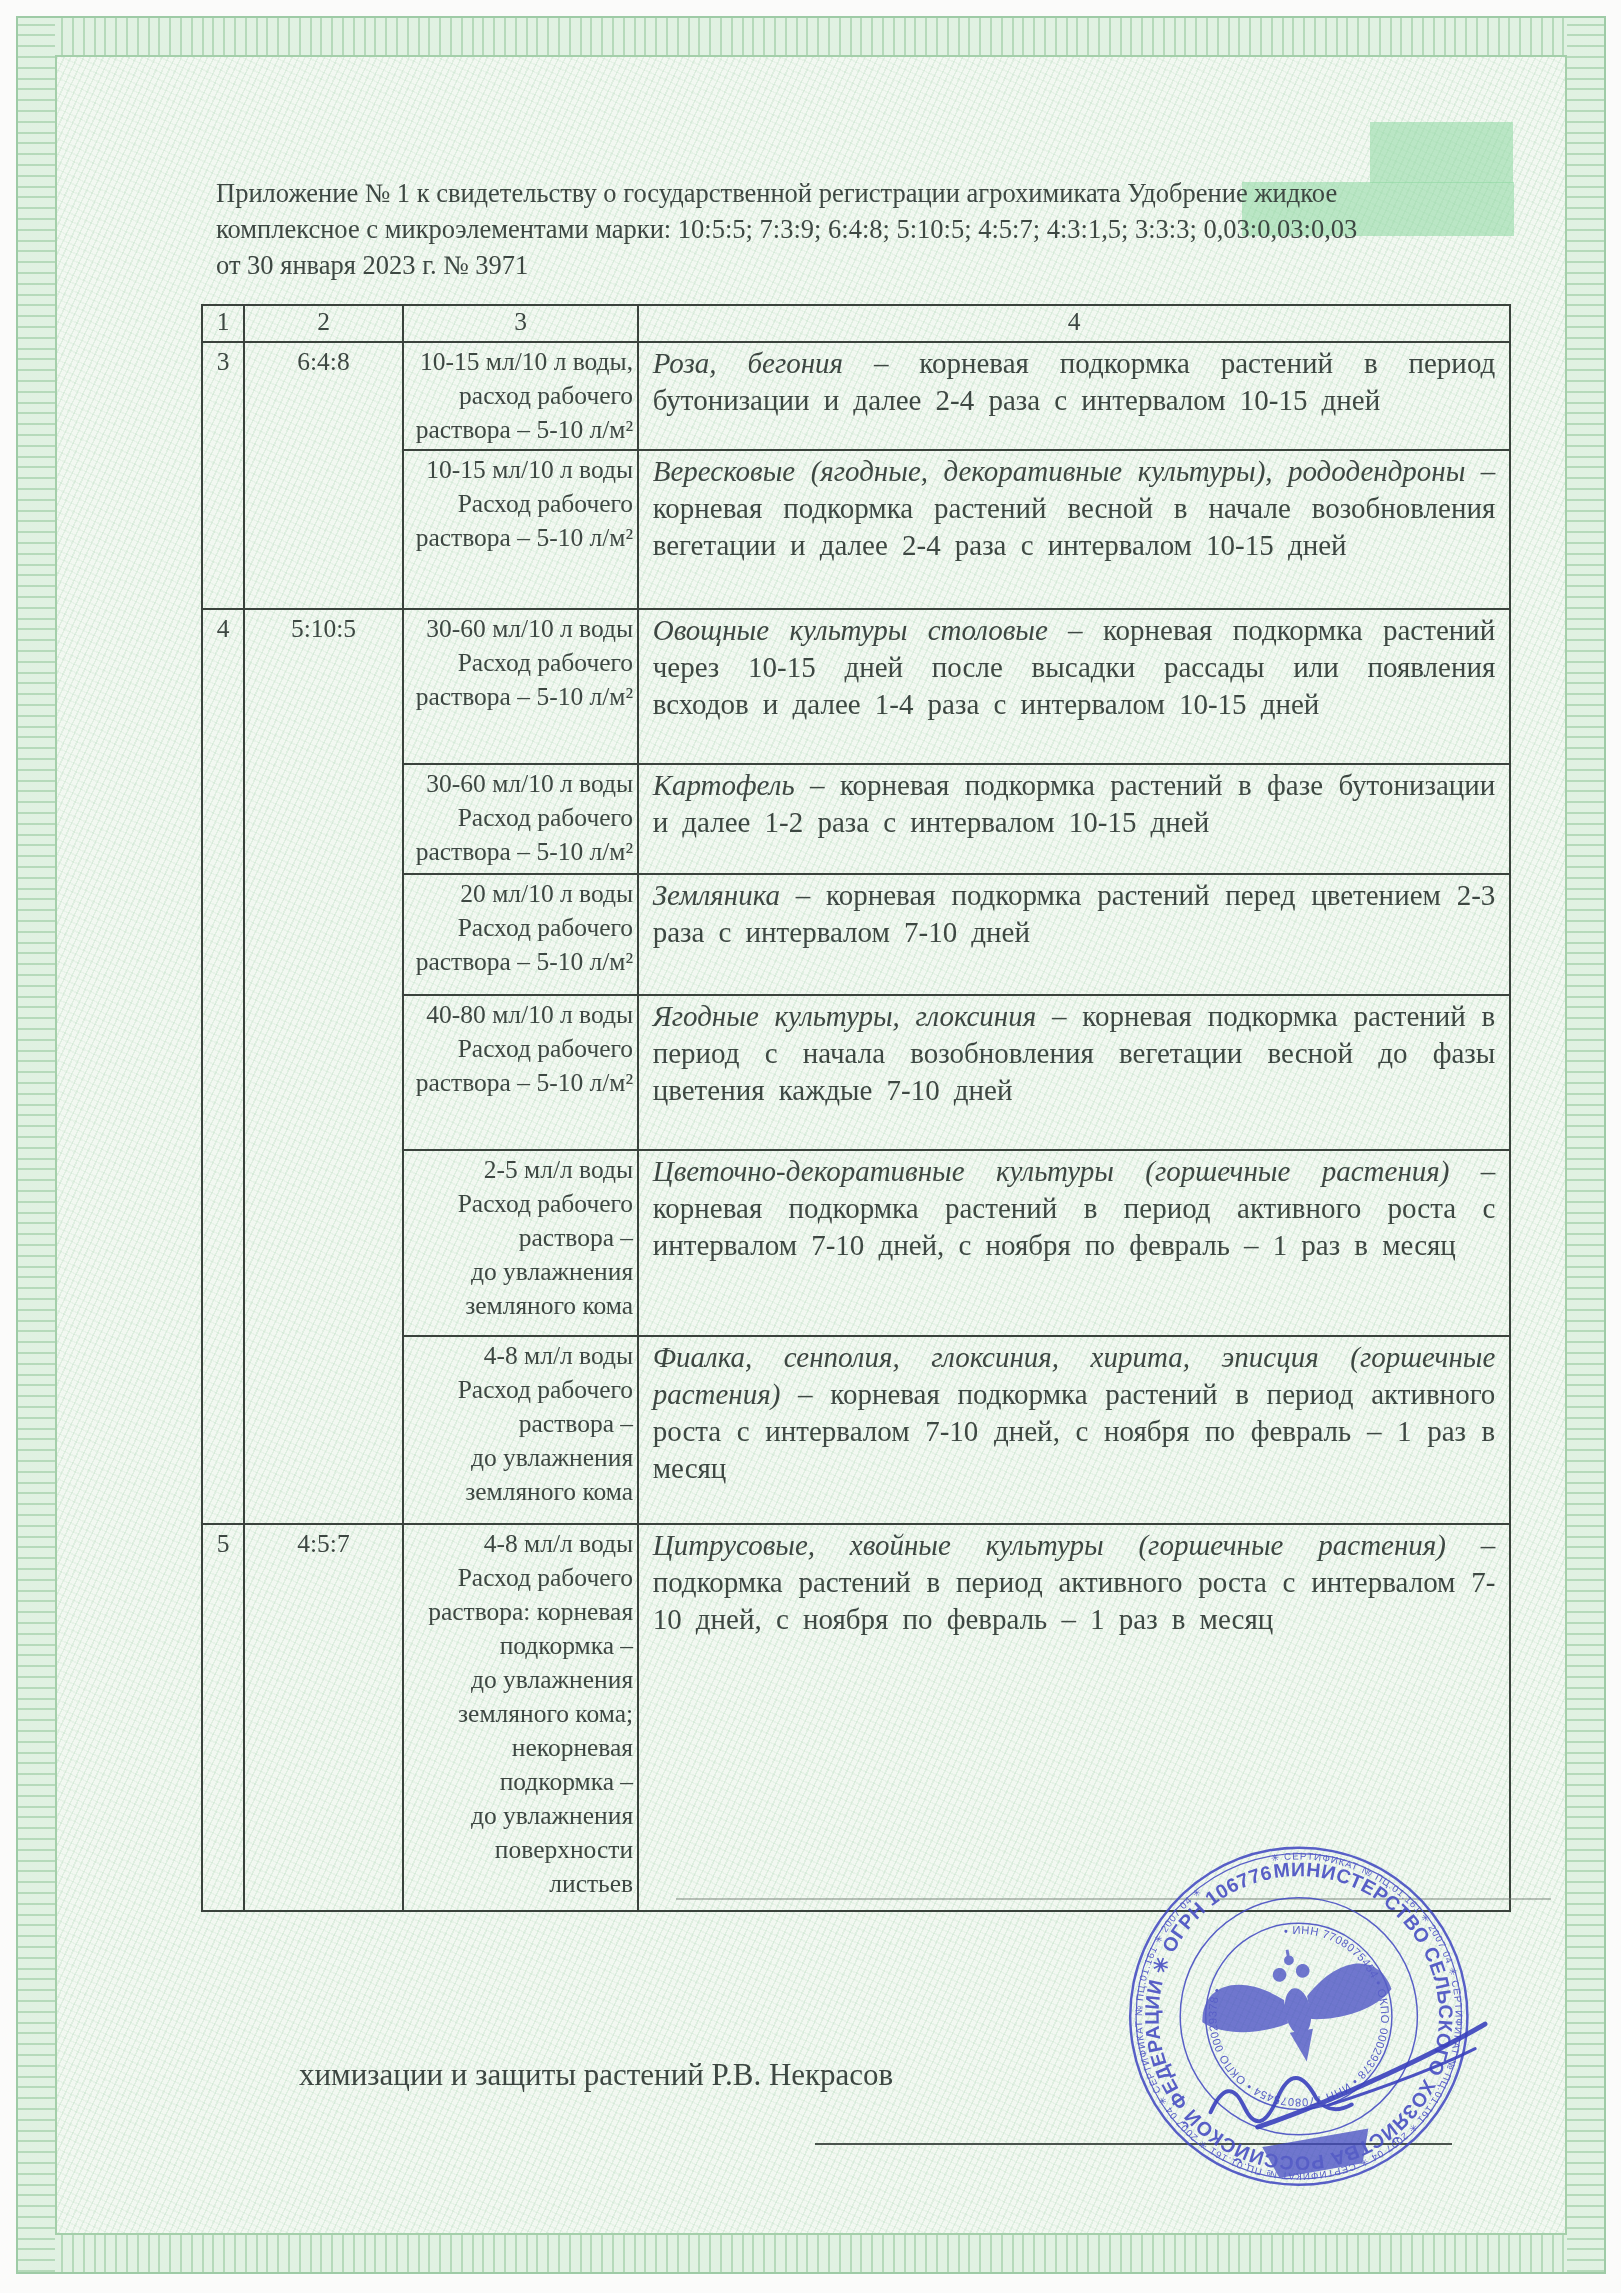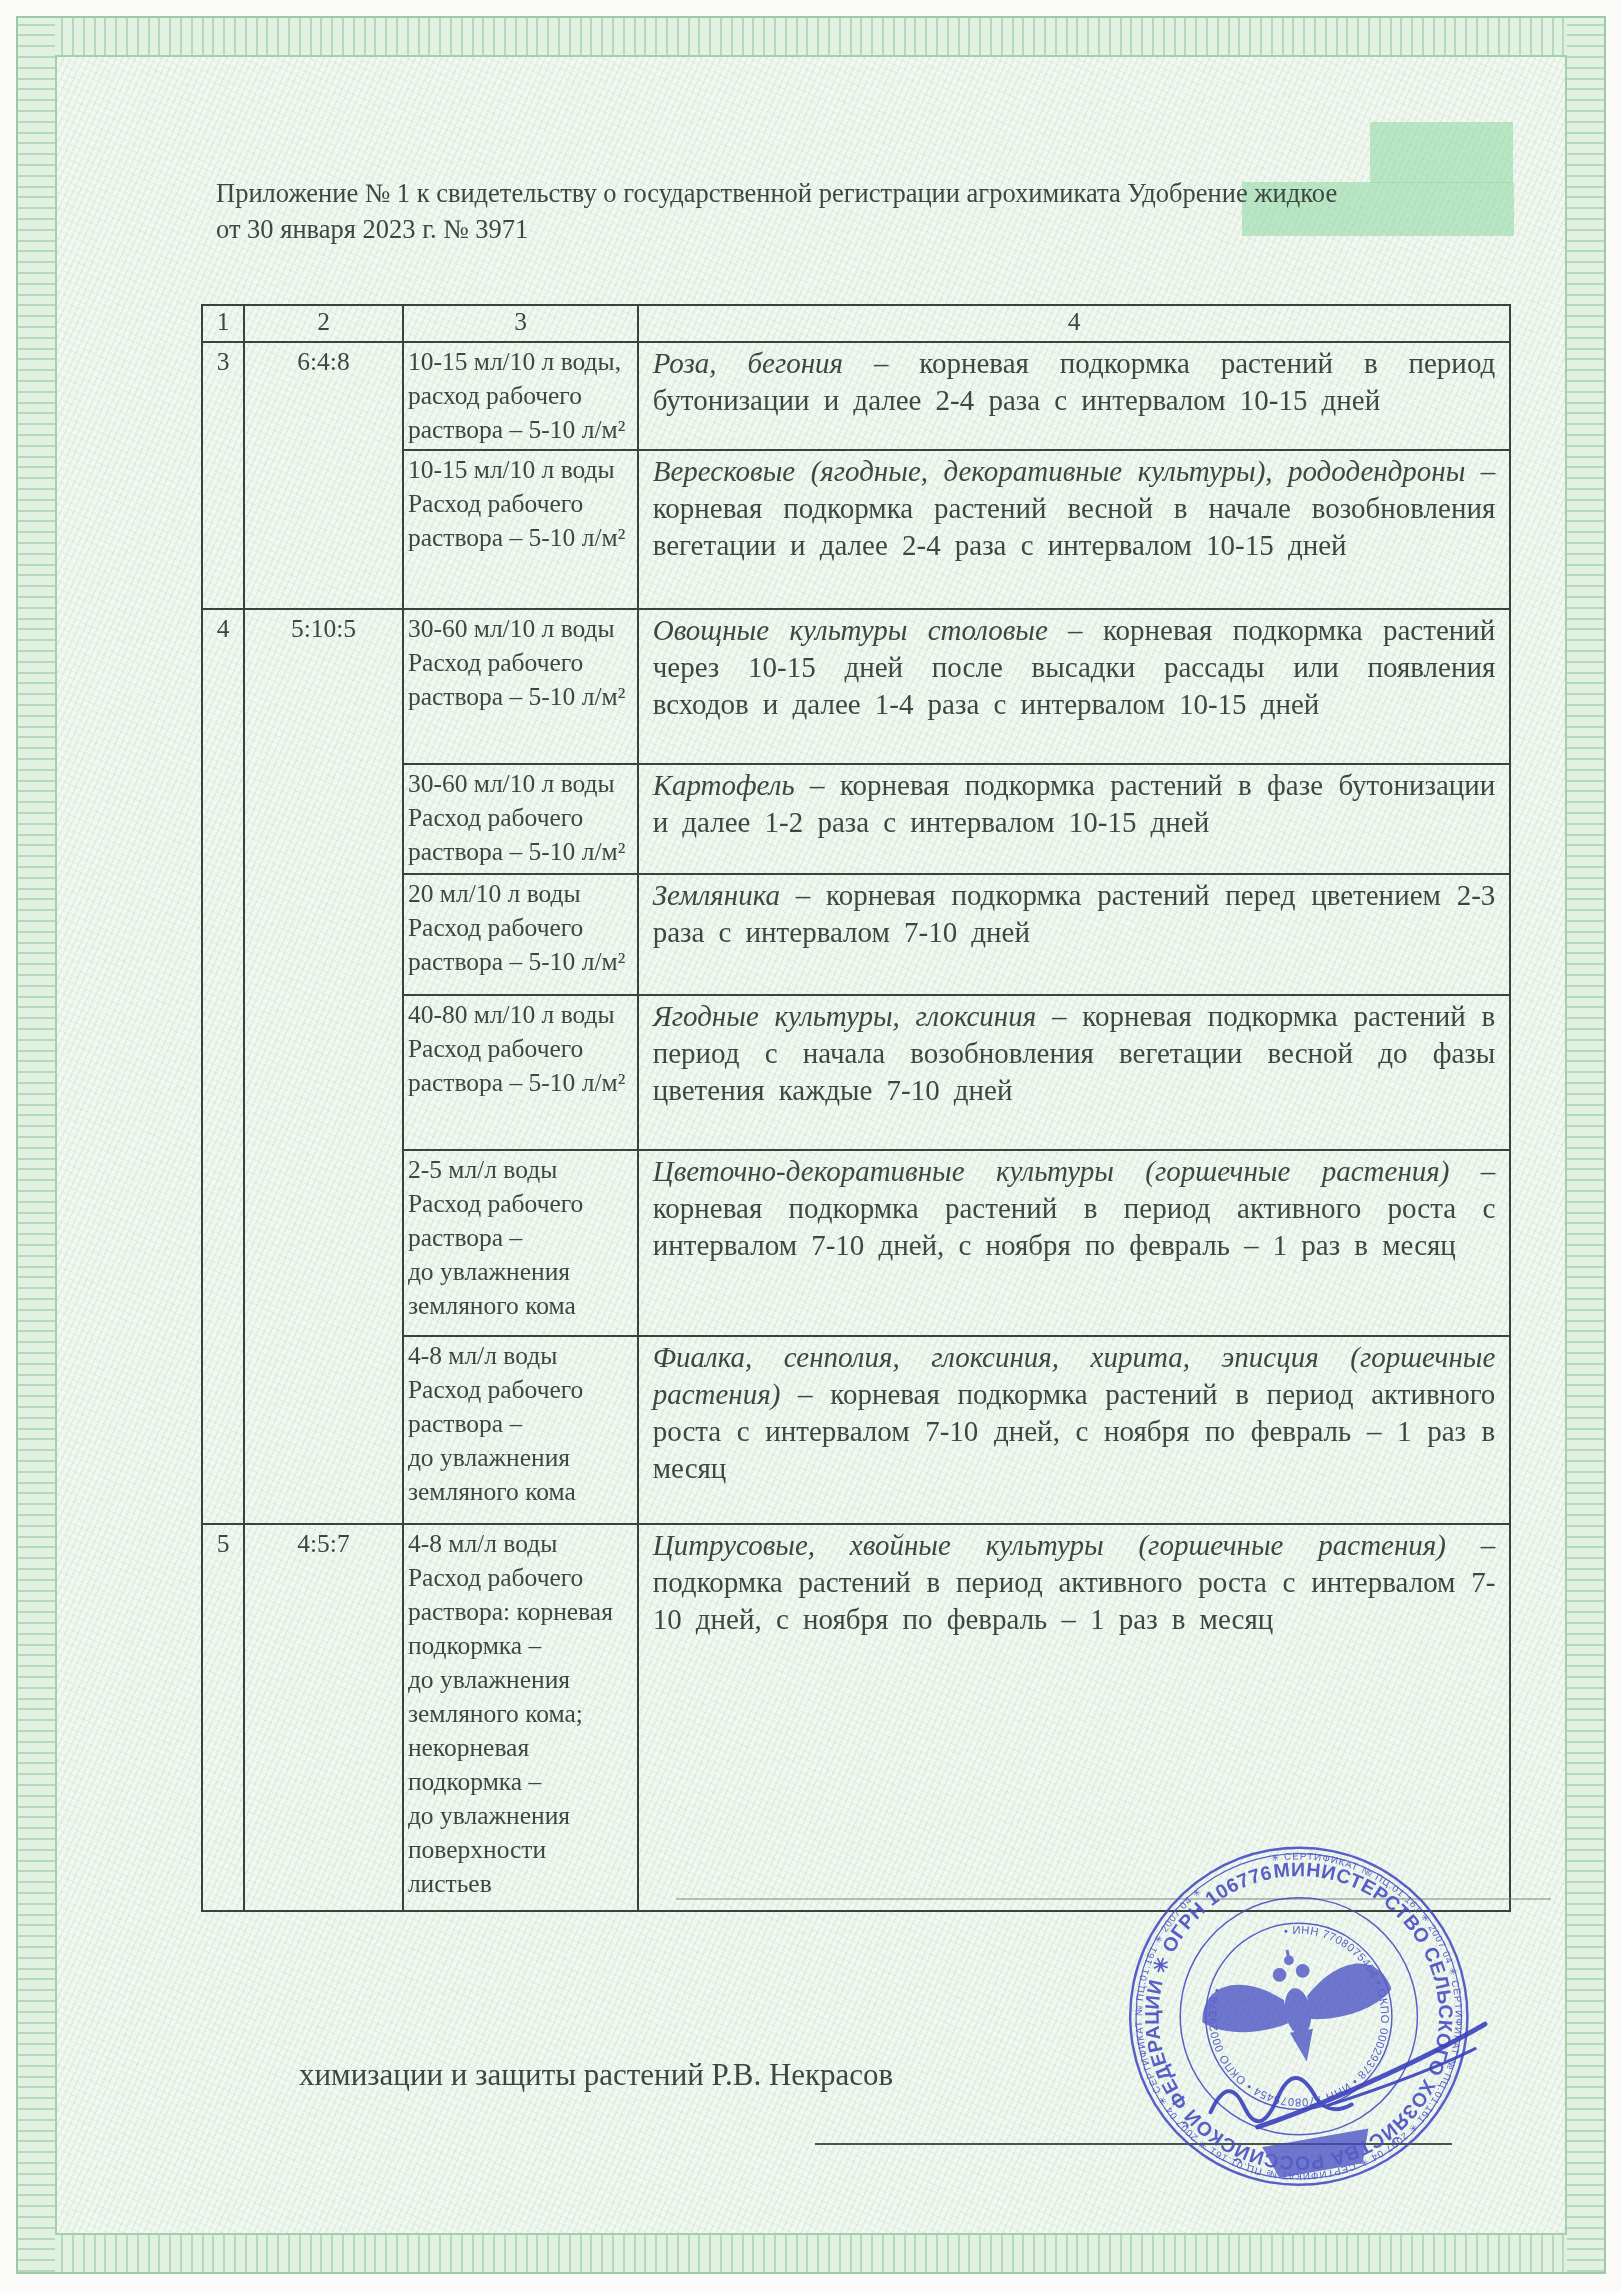--- a/index.html
+++ b/index.html
@@ -45,21 +45,21 @@
   }
   
   .tbl-wrap{position:absolute;left:201px;top:304px;}
   table{
     border-collapse:collapse;table-layout:fixed;width:1308px;
     font-size:25.5px;line-height:34px;color:#3d4742;
   }
   td,th{border:2.9px solid #3a423c;vertical-align:top;padding:2px 5.9px;}
   th{text-align:center;font-weight:normal;padding:0;line-height:31px;}
   .c1,.c2{text-align:center;}
-  .c3{text-align:left;white-space:pre-line;padding:2px 3.9px;}
+  .c3{text-align:right;white-space:pre-line;padding:2px 3.9px;}
   .c4{
     text-align:justify;font-size:29px;line-height:37px;
     word-spacing:6.9px;padding:2px 13.7px;
   }
   .it{font-style:italic;}
   
   .fold-line{position:absolute;left:676px;top:1898px;width:875px;height:2px;background:rgba(110,122,113,.45);}
   .sign-block{
     position:absolute;left:299px;top:2053px;width:1078px;
     font-size:31px;line-height:44px;white-space:nowrap;
@@ -77,20 +77,21 @@
   <div class="band band-v band-left"></div>
   <div class="band band-v band-right"></div>
   <div class="field"></div>
 </div>
 
 <div class="hl hl-1"></div>
 <div class="hl hl-2"></div>
 
 <div class="header-block">
   <div>Приложение № 1 к свидетельству о государственной регистрации агрохимиката Удобрение жидкое</div>
+  <div>комплексное с микроэлементами марки: 10:5:5; 7:3:9; 6:4:8; 5:10:5; 4:5:7; 4:3:1,5; 3:3:3; 0,03:0,03:0,03</div>
   <div>от 30 января 2023 г. № 3971</div>
 </div>
 
 <div class="tbl-wrap">
 <table>
   <colgroup>
     <col style="width:42px">
         <col style="width:159px">
         <col style="width:235px">
         <col style="width:872px">

